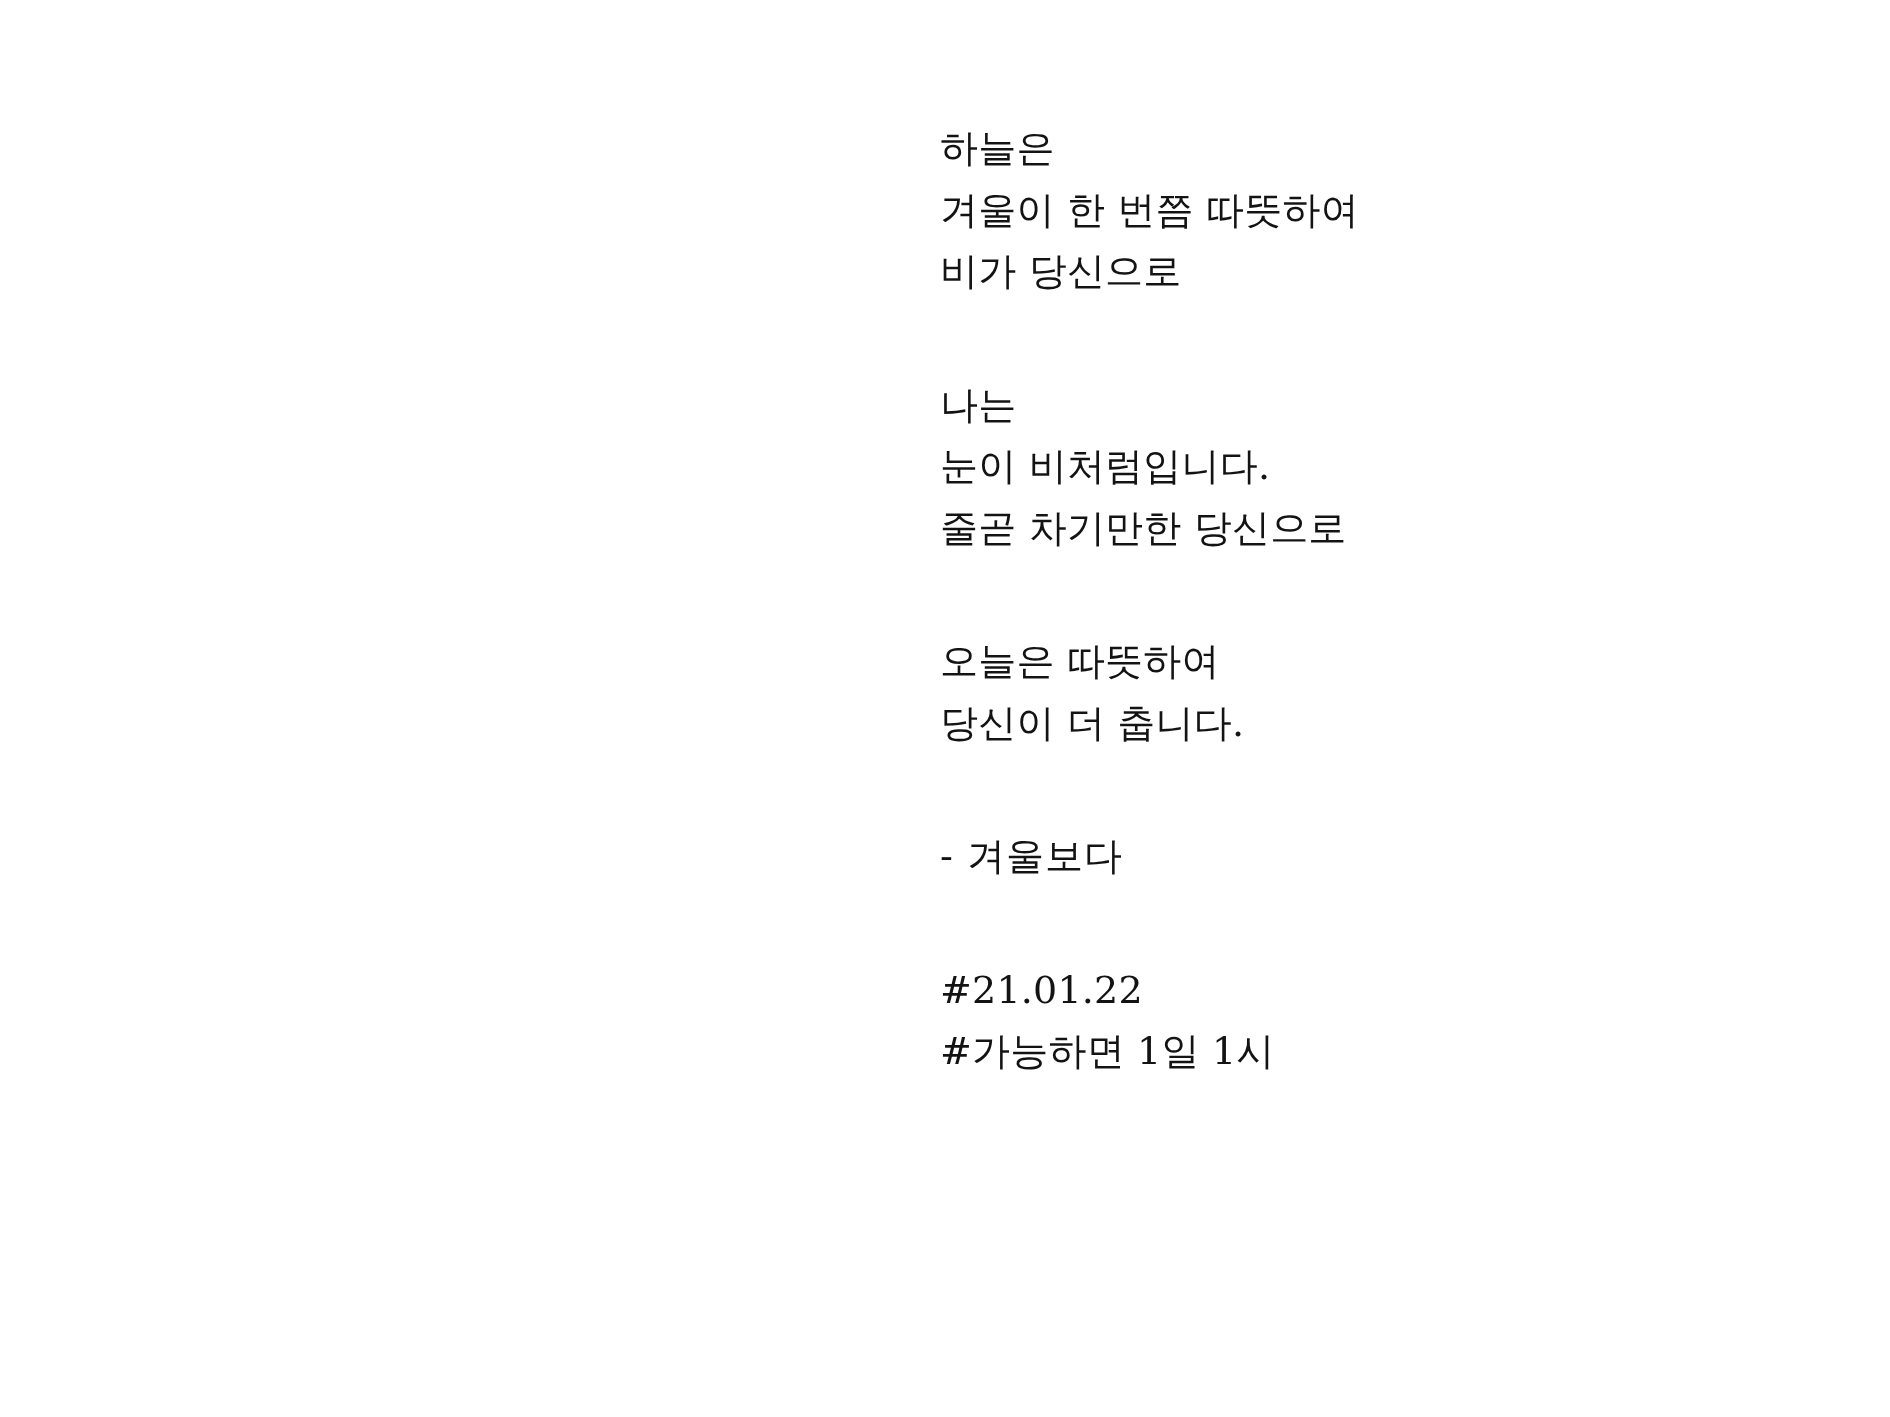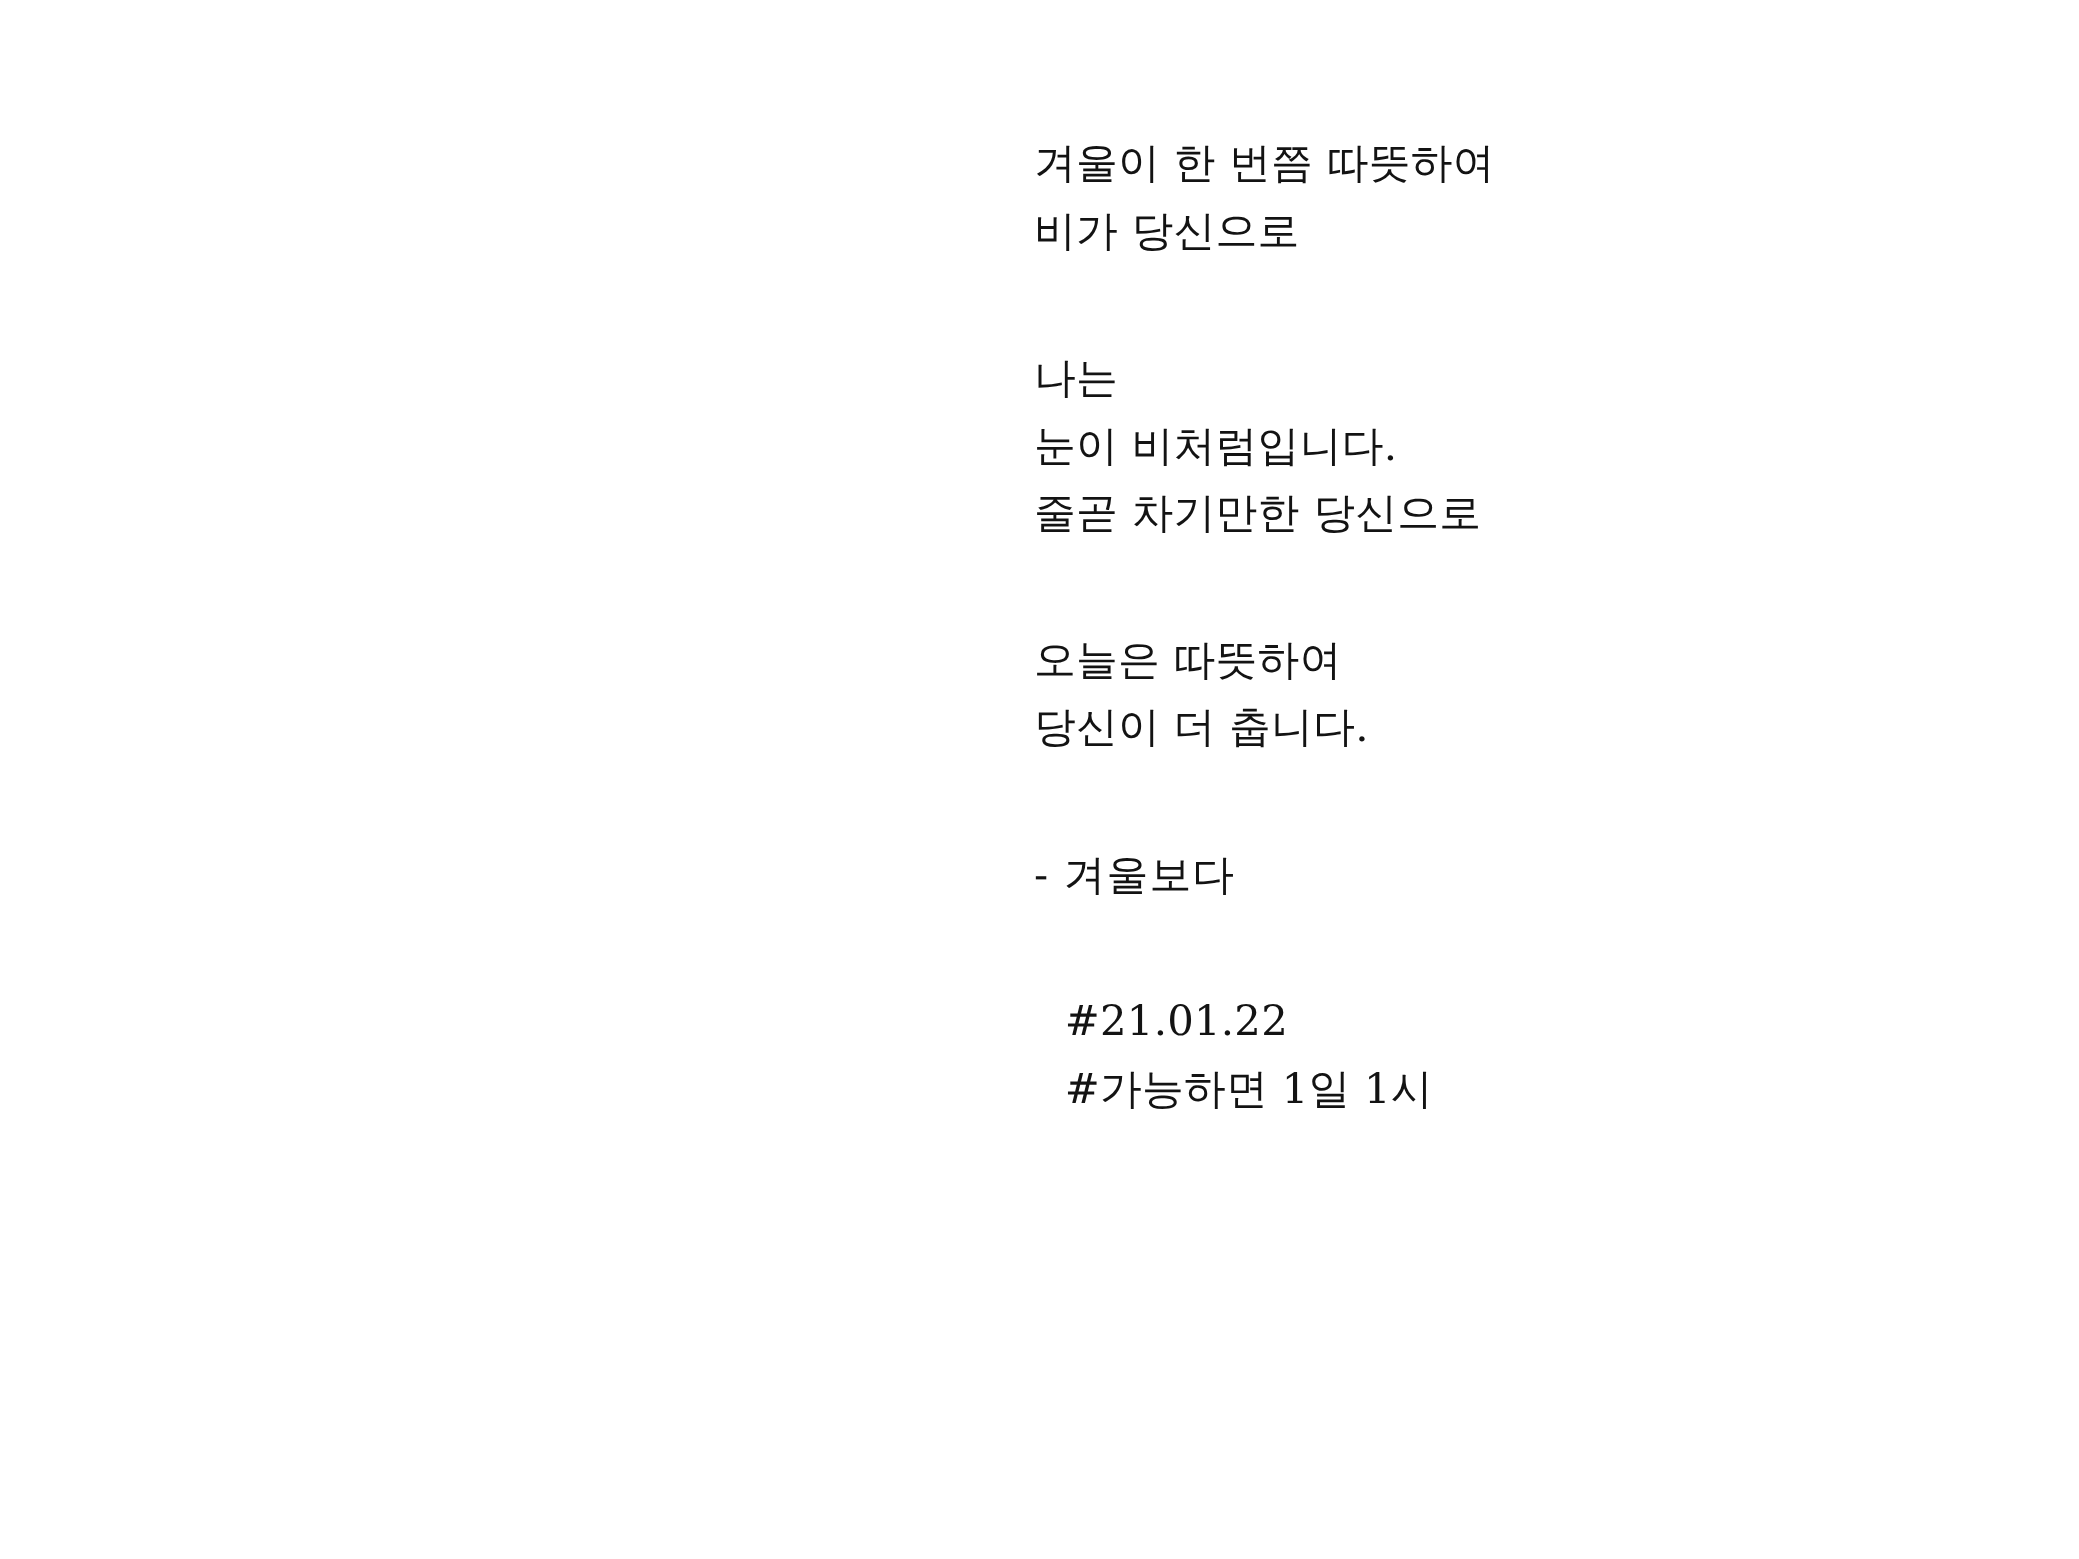--- a/index.html
+++ b/index.html
@@ -38,30 +38,30 @@
     line-height: 1.62;
     letter-spacing: 0.2px;
     white-space: pre;
     color: #131313;
   }
   .stanza.attribution .line {
     letter-spacing: 1px;
   }
   .stanza.tags .line {
     letter-spacing: 0.2px;
-    margin-left: 28px;
   }
 </style>
 </head>
 <body>
 
 <div class="page">
   <div class="poem-block">
 
     <div class="stanza">
+      <div class="line">하늘은</div>
       <div class="line">겨울이 한 번쯤 따뜻하여</div>
       <div class="line">비가 당신으로</div>
     </div>
 
     <div class="stanza">
       <div class="line">나는</div>
       <div class="line">눈이 비처럼입니다.</div>
       <div class="line">줄곧 차기만한 당신으로</div>
     </div>
 

